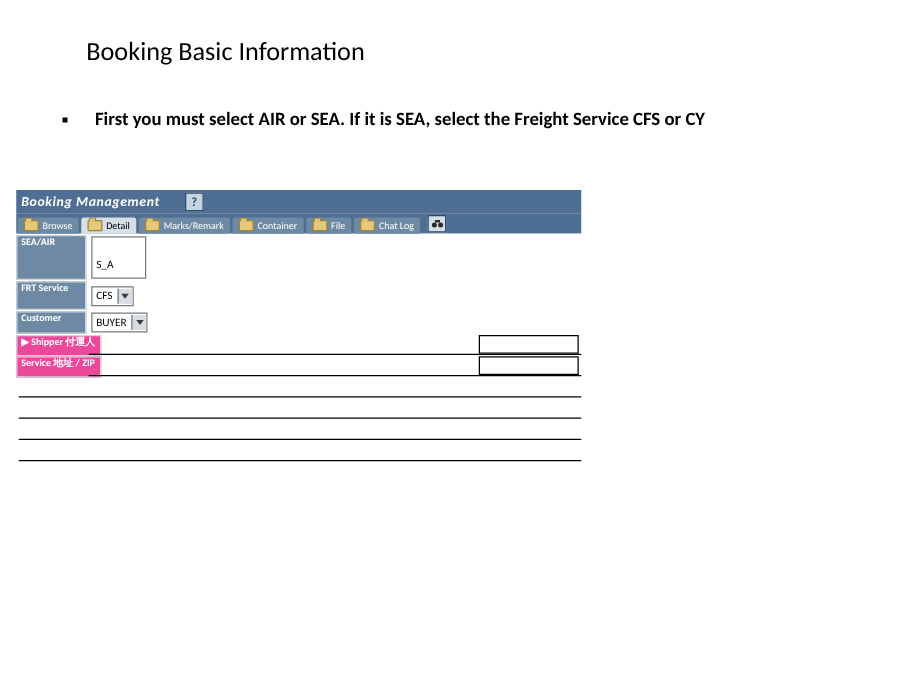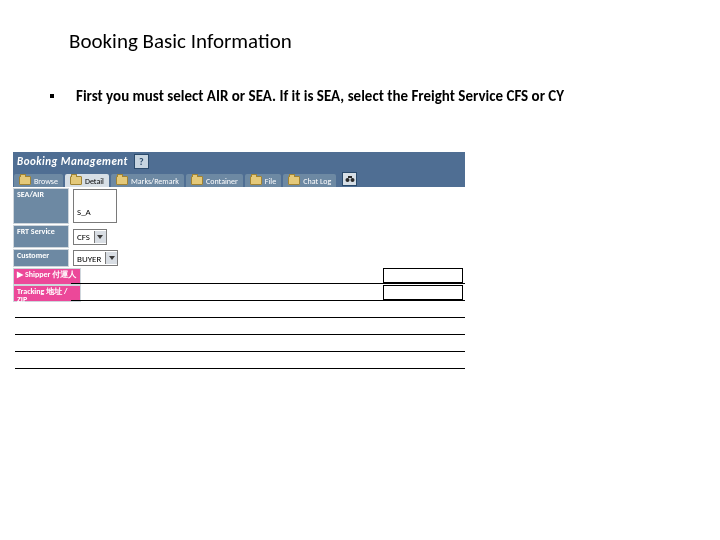--- a/index.html
+++ b/index.html
@@ -78,21 +78,21 @@
     border-top: 3px solid transparent;
     border-bottom: 3px solid transparent;
     border-left: 4px solid #d7dfe6;
   }
   .titlebar {
     background: #4f6e93;
     height: 19px;
     display: flex;
     align-items: center;
     padding-left: 4px;
-    gap: 6px;
+    gap: 20px;
   }
   .titlebar-title {
     color: #fff;
     font-weight: 900;
     font-size: 11px;
     letter-spacing: 0.5px;
     font-style: italic;
   }
   .help-box {
     width: 13px; height: 13px;
@@ -340,21 +340,21 @@
         </div>
       </div>
 
       <div class="line-rows">
         <div class="line-row">
           <div class="lab76">▶ Shipper 付運人</div>
           <div class="underline-long"></div>
           <div class="right-box"></div>
         </div>
         <div class="line-row">
-          <div class="lab76">Tracking 地址 / ZIP</div>
+          <div class="lab76">Service 地址 / ZIP</div>
           <div class="underline-long"></div>
           <div class="right-box"></div>
         </div>
         <div class="line-row">
           <div class="underline-long" style="left:2px"></div>
         </div>
         <div class="line-row">
           <div class="underline-long" style="left:2px"></div>
         </div>
         <div class="line-row">

